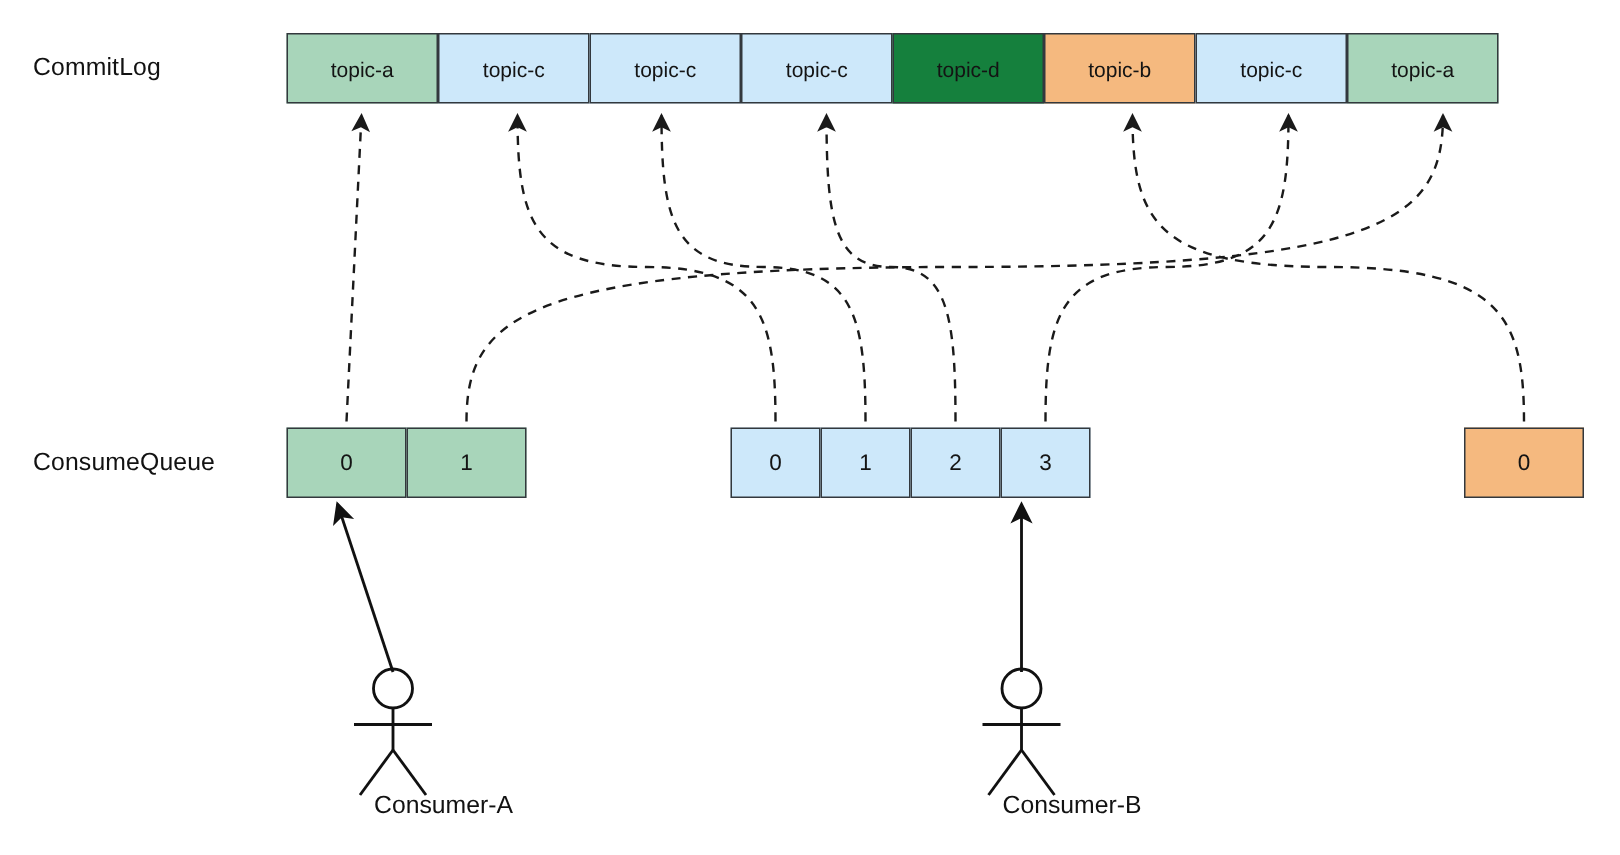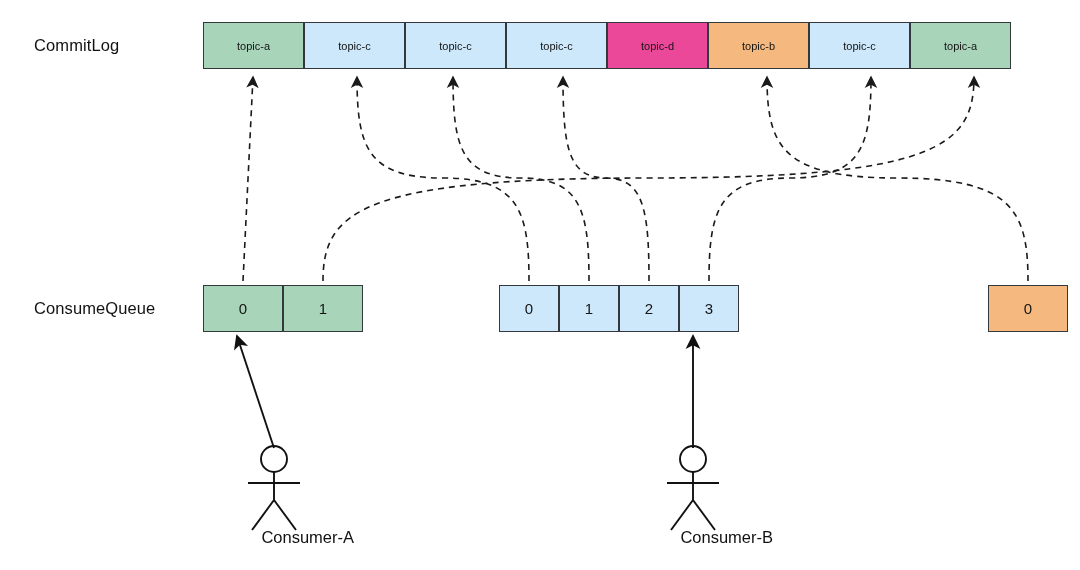--- a/index.html
+++ b/index.html
@@ -3,37 +3,37 @@
 <meta charset="utf-8">
 <style>
   html,body{margin:0;padding:0;}
   body{
     width:1080px;height:570px;
     background:#ffffff;
     font-family:"Liberation Sans", sans-serif;
     overflow:hidden;
     position:relative;
   }
-  #stage{position:absolute;left:16px;top:0;width:872px;height:570px;text-decoration:underline;}
+  #stage{position:absolute;left:4px;top:0;width:872px;height:570px;text-decoration:underline;}
   svg.layer{position:absolute;left:0;top:0;width:1080px;height:570px;overflow:visible;}
   .row-label{
     position:absolute;
     font-size:16.5px;
     color:#121212;
     white-space:nowrap;
     letter-spacing:0.1px;
   }
   .cellbox{
     position:absolute;
     box-sizing:border-box;
     border:1.4px solid #33383d;
     display:flex;
     align-items:center;
     justify-content:center;
-    font-size:11px;
+    font-size:14px;
     color:#141414;
     white-space:nowrap;
   }
   .commit-cell{height:47px;}
   .queue-cell{height:47px;font-size:15px;}
   .actor-label{
     position:absolute;
     font-size:16.5px;
     color:#121212;
     white-space:nowrap;
@@ -55,21 +55,21 @@
       </div>
       <div class="cellbox commit-cell" style="left: 288px; top: 22px; width: 101px; height: 47px; background: rgb(205, 232, 250); border-left-width: 1.2px;">
         <span>topic-c</span>
       </div>
       <div class="cellbox commit-cell" style="left: 389px; top: 22px; width: 101px; height: 47px; background: rgb(205, 232, 250); border-left-width: 1.2px;">
         <span>topic-c</span>
       </div>
       <div class="cellbox commit-cell" style="left: 490px; top: 22px; width: 101px; height: 47px; background: rgb(205, 232, 250); border-left-width: 1.2px;">
         <span>topic-c</span>
       </div>
-      <div class="cellbox commit-cell" style="left: 591px; top: 22px; width: 101px; height: 47px; background: #ec4899; border-left-width: 1.2px;">
+      <div class="cellbox commit-cell" style="left: 591px; top: 22px; width: 101px; height: 47px; background: #15803d; border-left-width: 1.2px;">
         <span>topic-d</span>
       </div>
       <div class="cellbox commit-cell" style="left: 692px; top: 22px; width: 101px; height: 47px; background: rgb(245, 185, 127); border-left-width: 1.2px;">
         <span>topic-b</span>
       </div>
       <div class="cellbox commit-cell" style="left: 793px; top: 22px; width: 101px; height: 47px; background: rgb(205, 232, 250); border-left-width: 1.2px;">
         <span>topic-c</span>
       </div>
       <div class="cellbox commit-cell" style="left: 894px; top: 22px; width: 101px; height: 47px; background: rgb(168, 213, 186); border-left-width: 1.2px;">
         <span>topic-a</span>

